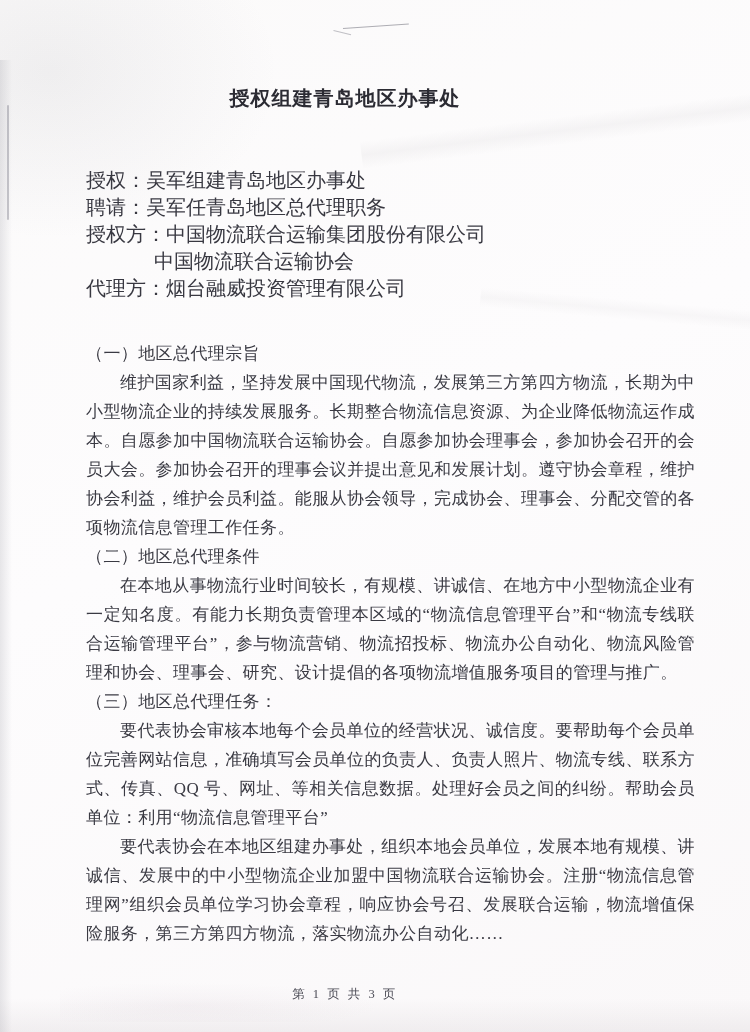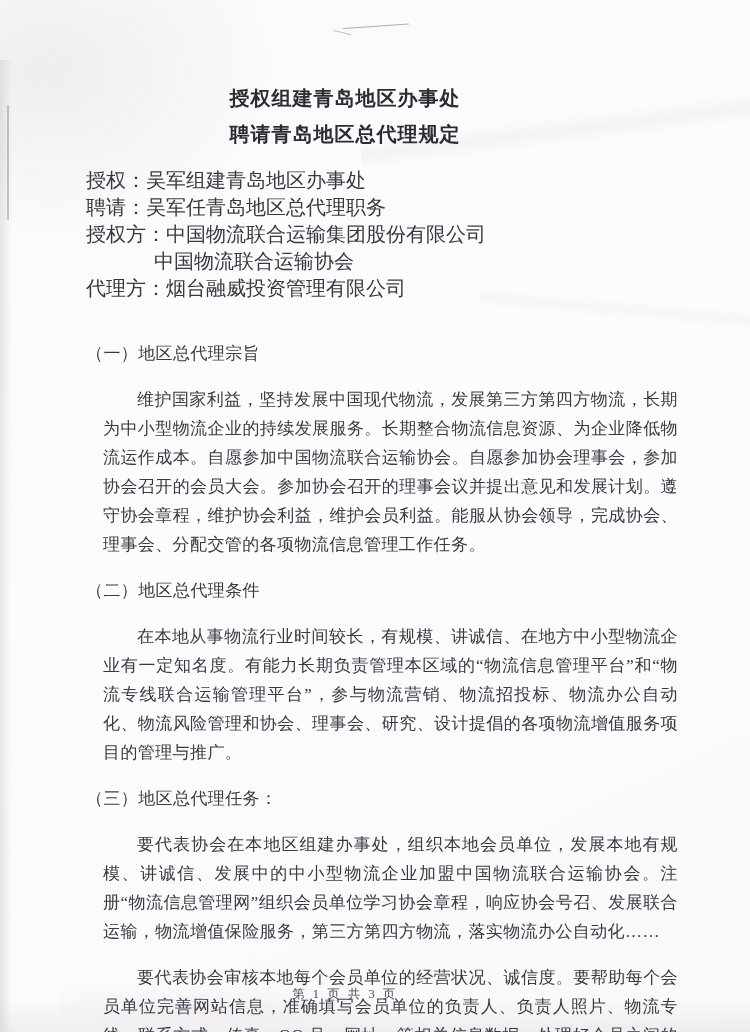--- a/index.html
+++ b/index.html
@@ -83,21 +83,21 @@
   }
   .meta-line { white-space: pre; }
   .meta-line.indent { padding-left: 68px; }
 
   .body-block {
     position: absolute; top: 339px; left: 86px; width: 609px;
     font-size: 17px; line-height: 29px; letter-spacing: 0.4px;
     text-align: justify; color: #3a3a43;
   }
   .section-heading { text-indent: 0; }
-  .body-block p { margin: 17px; text-indent: 2em; }
+  .body-block p { margin: 0; text-indent: 2em; }
 
   .footer {
     position: absolute; top: 950px; left: 85px; width: 520px;
     text-align: center; font-size: 12.5px; letter-spacing: 2.5px;
     color: #4a4a54;
     margin-top: 36px;
   }
 </style>
 </head>
 <body>
@@ -108,21 +108,20 @@
   <div class="edge-left-shadow"></div>
   <div class="edge-left-line"></div>
   <div class="crease-topright"></div>
   <div class="crease-right2"></div>
   <div class="shade-bottom"></div>
   <div class="smudge-bottom-left"></div>
   <div class="staple-mark"></div>
 
   <div class="title-block">
     <div>授权组建青岛地区办事处</div>
-    <div>聘请青岛地区总代理规定</div>
   </div>
 
   <div class="meta-block">
     <div class="meta-line">授权：吴军组建青岛地区办事处</div>
     <div class="meta-line">聘请：吴军任青岛地区总代理职务</div>
     <div class="meta-line">授权方：中国物流联合运输集团股份有限公司</div>
     <div class="meta-line indent">中国物流联合运输协会</div>
     <div class="meta-line">代理方：烟台融威投资管理有限公司</div>
   </div>
 
@@ -130,20 +129,20 @@
     <div class="section">
       <div class="section-heading">（一）地区总代理宗旨</div>
       <p>维护国家利益，坚持发展中国现代物流，发展第三方第四方物流，长期为中小型物流企业的持续发展服务。长期整合物流信息资源、为企业降低物流运作成本。自愿参加中国物流联合运输协会。自愿参加协会理事会，参加协会召开的会员大会。参加协会召开的理事会议并提出意见和发展计划。遵守协会章程，维护协会利益，维护会员利益。能服从协会领导，完成协会、理事会、分配交管的各项物流信息管理工作任务。</p>
     </div>
     <div class="section">
       <div class="section-heading">（二）地区总代理条件</div>
       <p>在本地从事物流行业时间较长，有规模、讲诚信、在地方中小型物流企业有一定知名度。有能力长期负责管理本区域的“物流信息管理平台”和“物流专线联合运输管理平台”，参与物流营销、物流招投标、物流办公自动化、物流风险管理和协会、理事会、研究、设计提倡的各项物流增值服务项目的管理与推广。</p>
     </div>
     <div class="section">
       <div class="section-heading">（三）地区总代理任务：</div>
+      <p>要代表协会审核本地每个会员单位的经营状况、诚信度。要帮助每个会员单位完善网站信息，准确填写会员单位的负责人、负责人照片、物流专线、联系方式、传真、QQ 号、网址、等相关信息数据。处理好会员之间的纠纷。帮助会员单位：利用“物流信息管理平台”</p>
       <p>要代表协会在本地区组建办事处，组织本地会员单位，发展本地有规模、讲诚信、发展中的中小型物流企业加盟中国物流联合运输协会。注册“物流信息管理网”组织会员单位学习协会章程，响应协会号召、发展联合运输，物流增值保险服务，第三方第四方物流，落实物流办公自动化……</p>
-      <p>要代表协会审核本地每个会员单位的经营状况、诚信度。要帮助每个会员单位完善网站信息，准确填写会员单位的负责人、负责人照片、物流专线、联系方式、传真、QQ 号、网址、等相关信息数据。处理好会员之间的纠纷。帮助会员单位：利用“物流信息管理平台”</p>
     </div>
   </div>
 
   <div class="footer">第 1 页 共 3 页</div>
 
 </div>
 
 </body></html>

